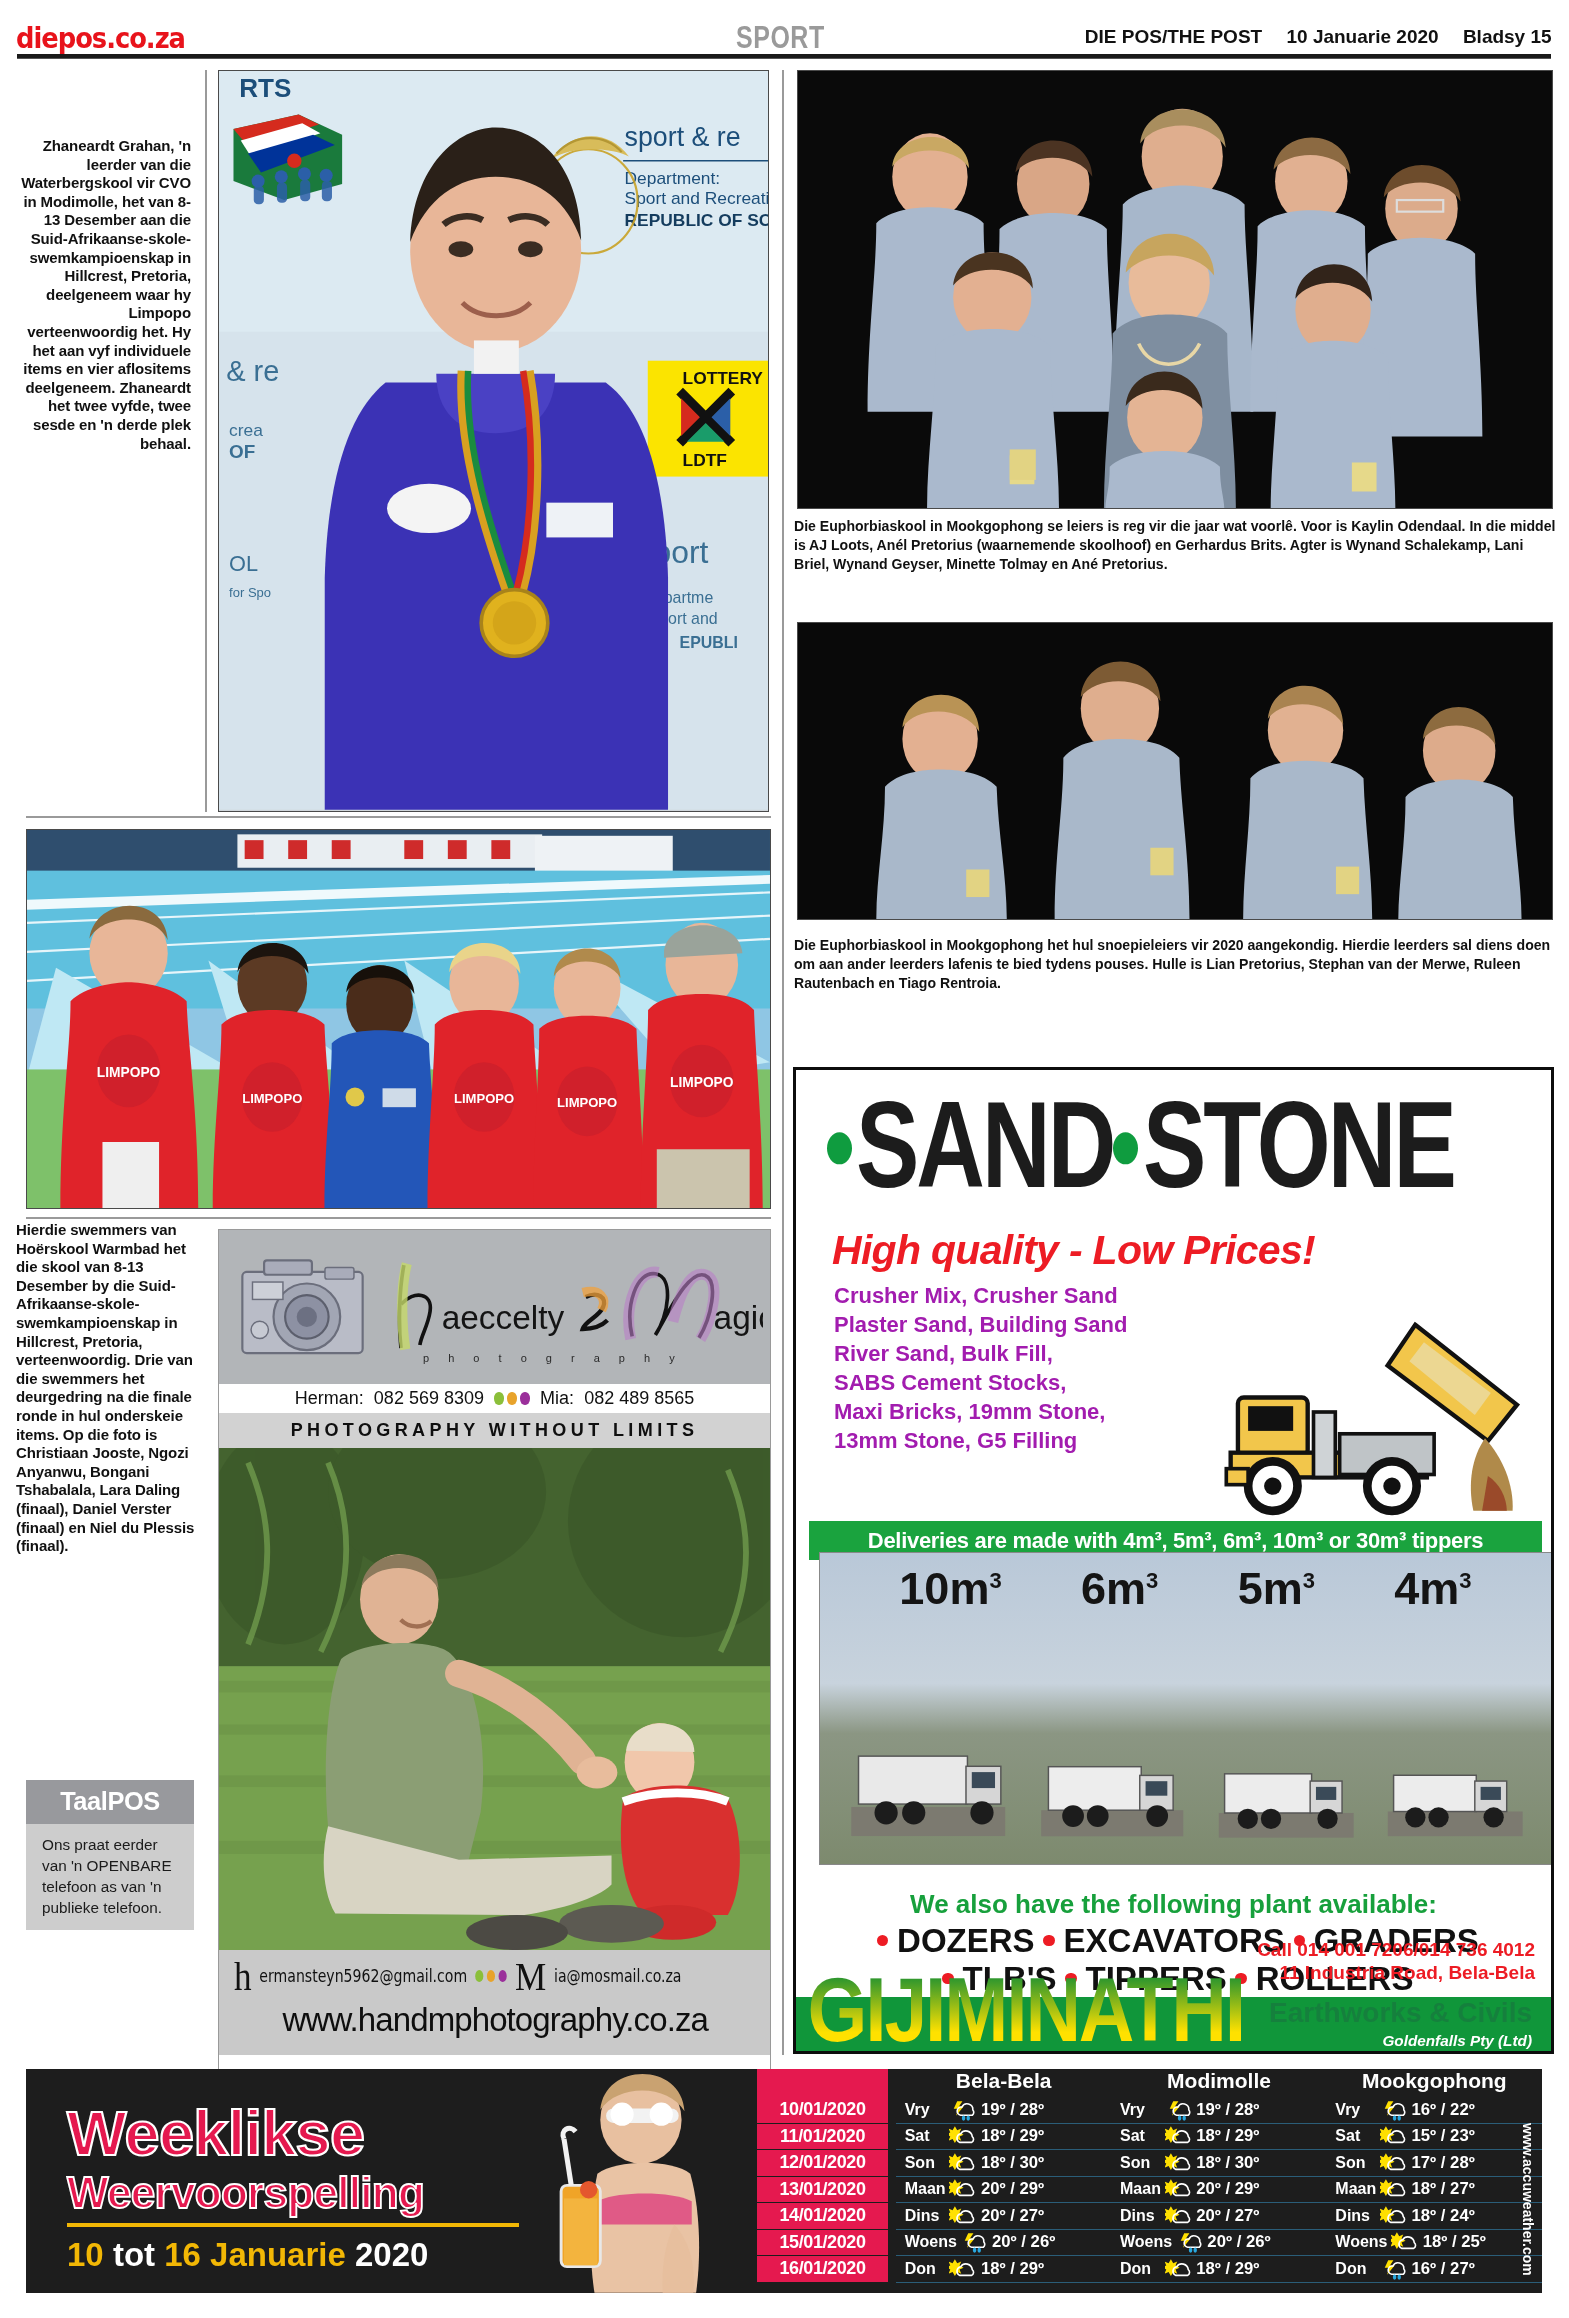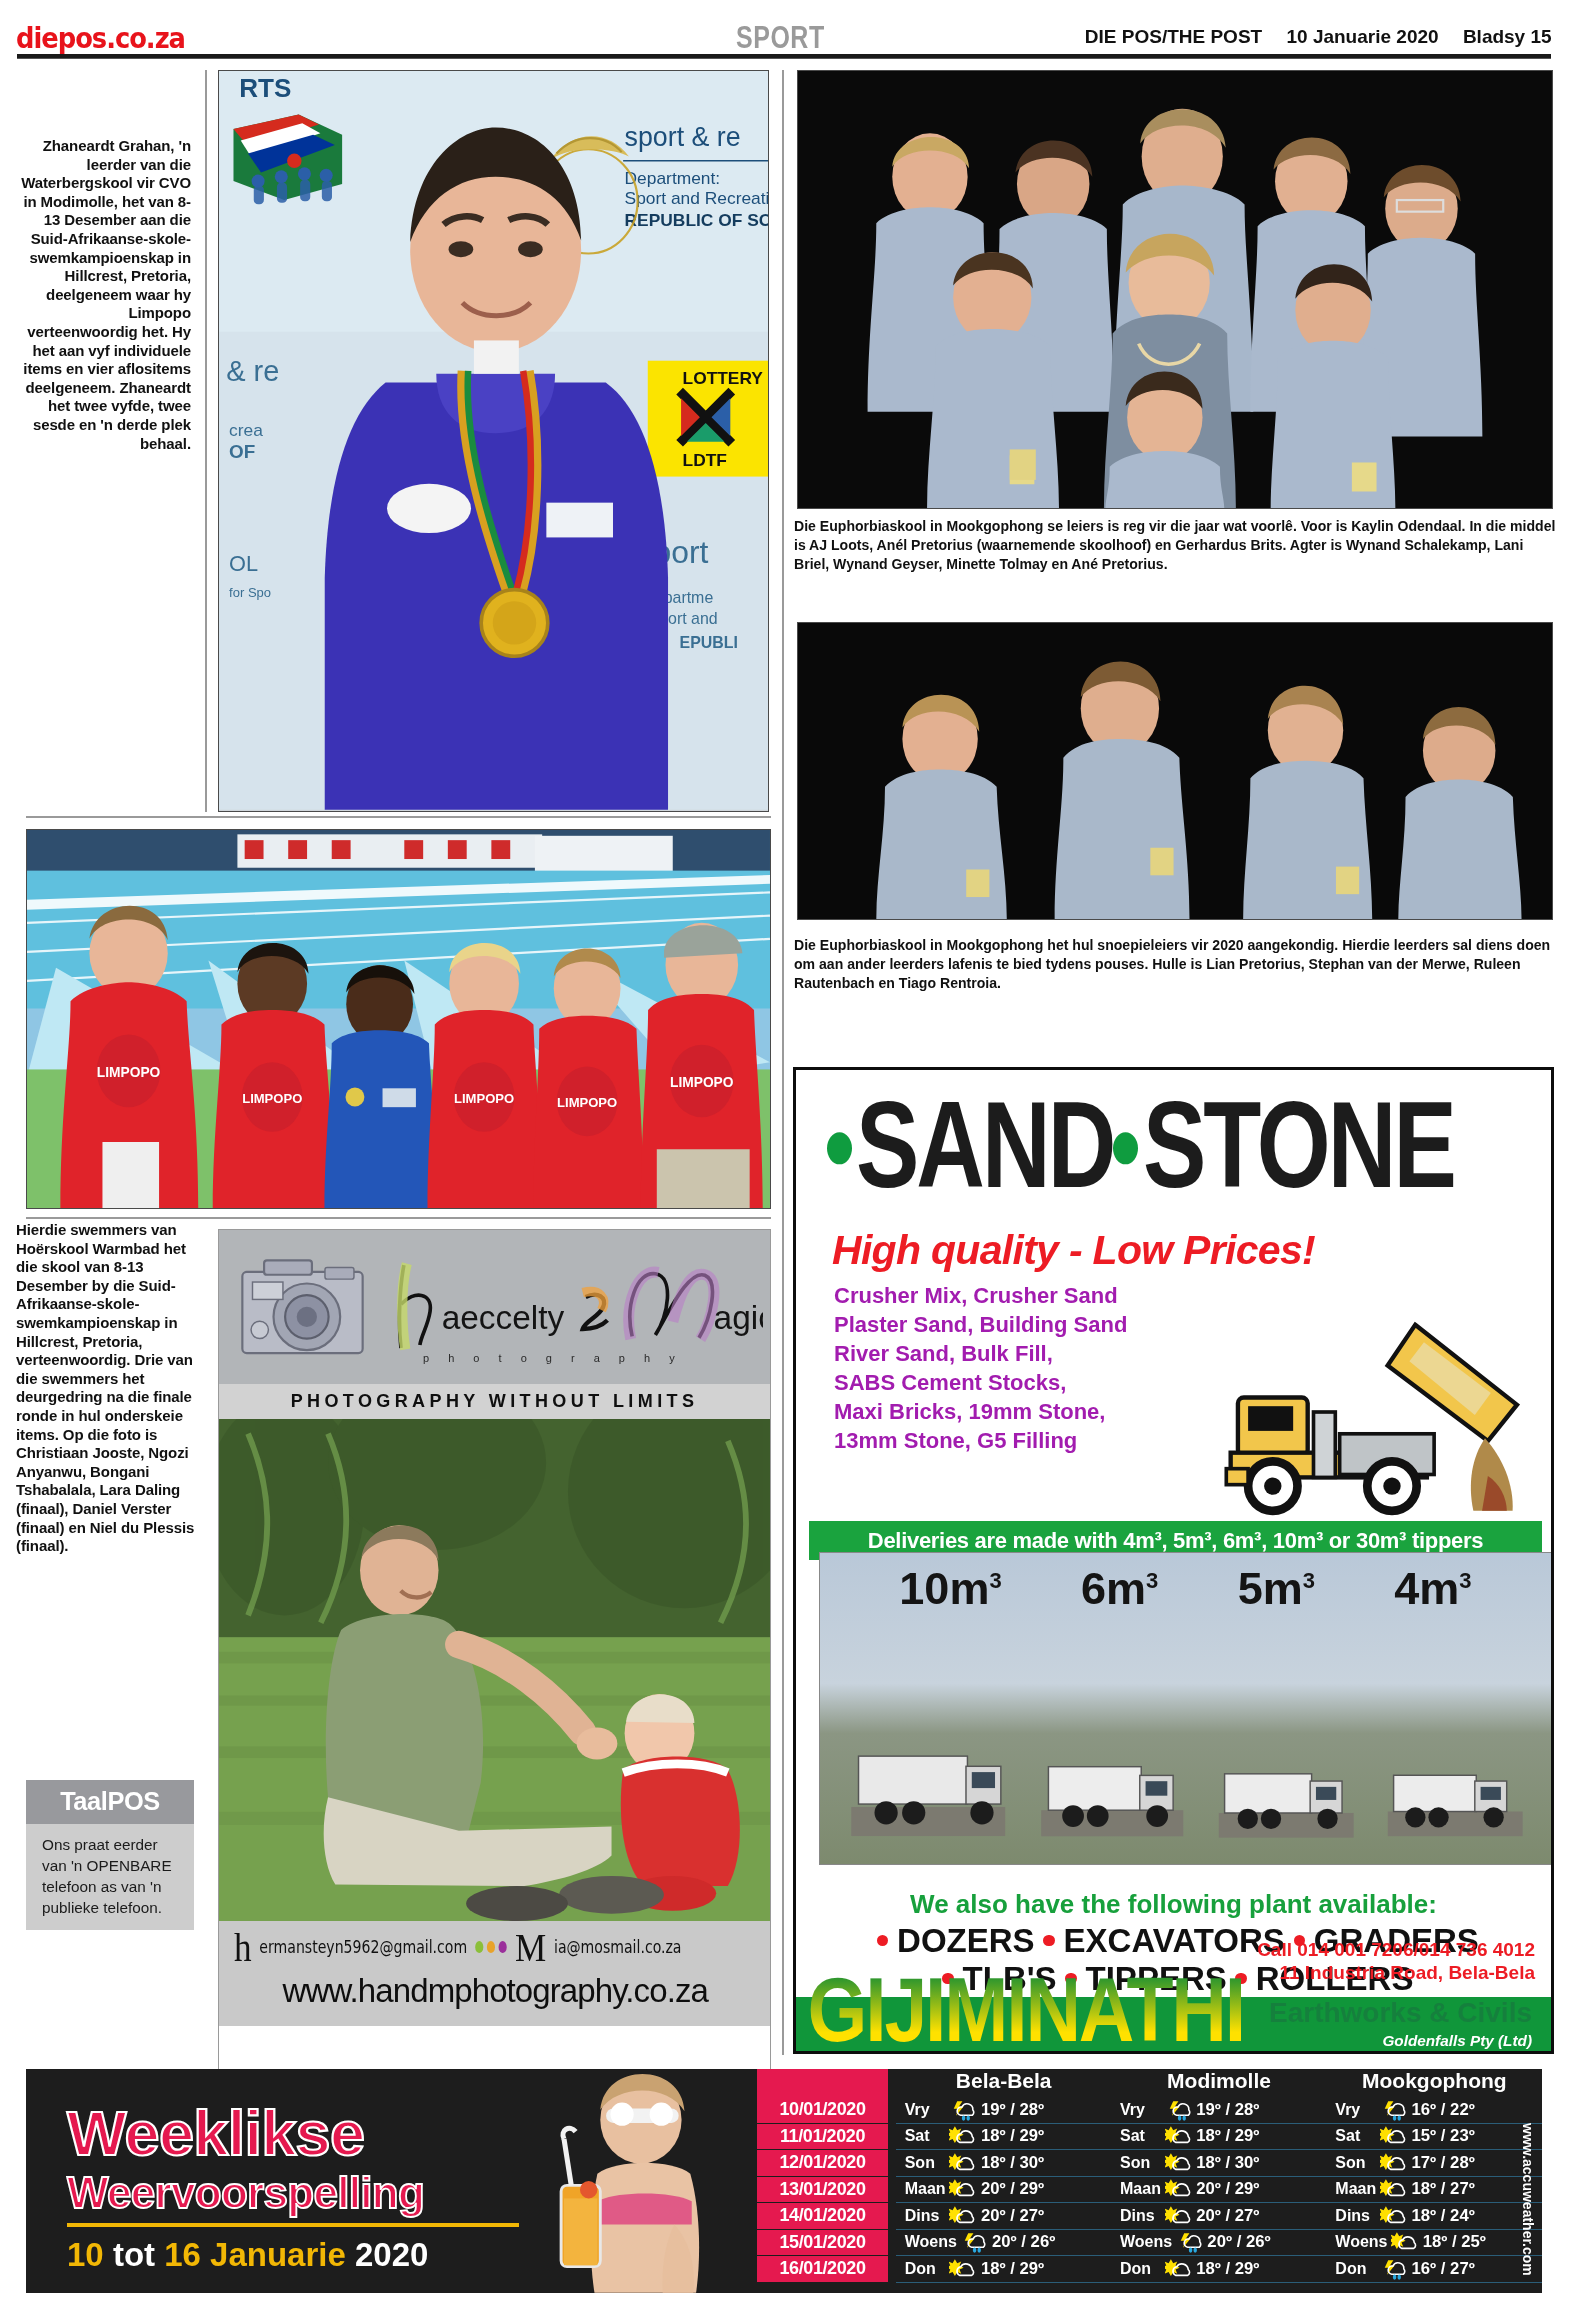--- a/index.html
+++ b/index.html
@@ -423,20 +423,31 @@
         <path d="M30 6 C22 36 22 88 28 124" stroke="#c6d96a" stroke-width="14" fill="none" opacity="0.8"></path>
         <text x="78" y="96" font-family="Liberation Sans" font-size="46" fill="#141414">aeccelty</text>
         <path d="M276 52 C292 44 306 52 300 66 C294 80 276 84 272 96 C290 96 300 90 306 84" stroke="#111" stroke-width="6" fill="none"></path>
         <path d="M272 46 C296 40 306 54 298 70" stroke="#f0a13c" stroke-width="13" fill="none" opacity="0.75"></path>
         <path d="M340 106 C330 64 346 16 372 20 C398 24 390 78 372 104 C392 70 418 14 440 22 C460 30 448 82 432 108" stroke="#111" stroke-width="5" fill="none"></path>
         <path d="M338 110 C328 62 348 12 376 18" stroke="#b97fc6" stroke-width="15" fill="none" opacity="0.6"></path>
         <path d="M396 86 C406 46 420 14 442 22 C462 30 450 84 434 110" stroke="#b97fc6" stroke-width="15" fill="none" opacity="0.6"></path>
         <text x="452" y="96" font-family="Liberation Sans" font-size="46" fill="#141414">agical</text>
       </svg>
       <div class="pa-sub">p h o t o g r a p h y</div>
+    </div>
+    <div class="pa-phones">
+      <span>Herman:</span>
+      <span>082 569 8309</span>
+      <span class="dotset">
+        <i style="background:#8bbf3a"></i>
+          <i style="background:#e8a32b"></i>
+          <i style="background:#9b2f9b"></i>
+      </span>
+      <span>Mia:</span>
+      <span>082 489 8565</span>
     </div>
     <div class="pa-band">PHOTOGRAPHY WITHOUT LIMITS</div>
     <div class="pa-photo">
       <svg width="551" height="502" viewBox="0 0 758 690" preserveAspectRatio="none">
         <rect width="758" height="690" fill="#5d7e4b"></rect>
         <rect y="0" width="758" height="300" fill="#44632f"></rect>
         <g fill="#3d5a2a" opacity="0.9">
           <ellipse cx="90" cy="120" rx="110" ry="150"></ellipse>
           <ellipse cx="300" cy="60" rx="150" ry="120"></ellipse>
           <ellipse cx="640" cy="100" rx="160" ry="160"></ellipse>

